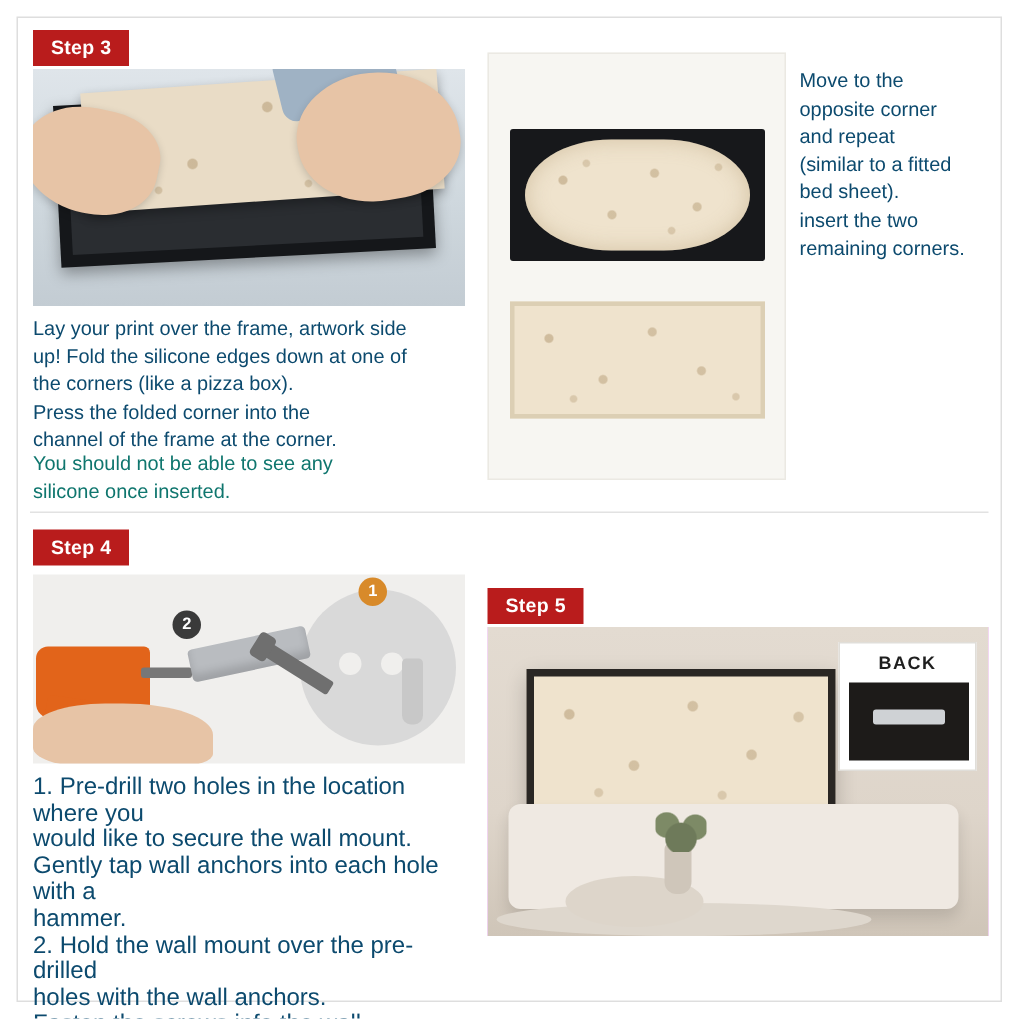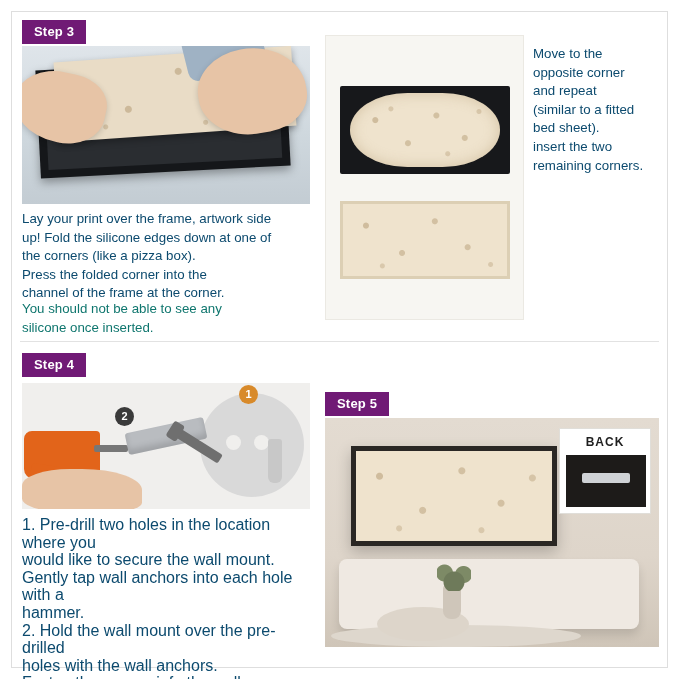--- a/index.html
+++ b/index.html
@@ -35,21 +35,21 @@
     position: absolute;
     left: 20px;
     width: 639px;
     height: 1px;
     background: #e2e2e2;
   }
 
   
   .step-badge {
     position: absolute;
-    background: #701a75;
+    background: #b91c1c;
     color: #ffffff;
     font-size: 13px;
     font-weight: bold;
     padding: 4px 12px 5px 12px;
     letter-spacing: 0.2px;
     white-space: nowrap;
   }
 
   .body-text {
     position: absolute;
@@ -337,21 +337,21 @@
     background: #e7c4a6;
     border-radius: 40% 50% 20% 30%;
   }
 
   
   .s5-photo {
     position: absolute;
     left: 325px;
     top: 418px;
     width: 334px;
-    height: 229px;
+    height: 206px;
     background: #f0abfc;
     overflow: hidden;
   }
   .s5-wall {
     position: absolute;
     inset: 0;
     background: linear-gradient(180deg,#e3dbd1 0%, #ded5ca 60%, #cfc5b8 100%);
   }
   .s5-art {
     position: absolute;

